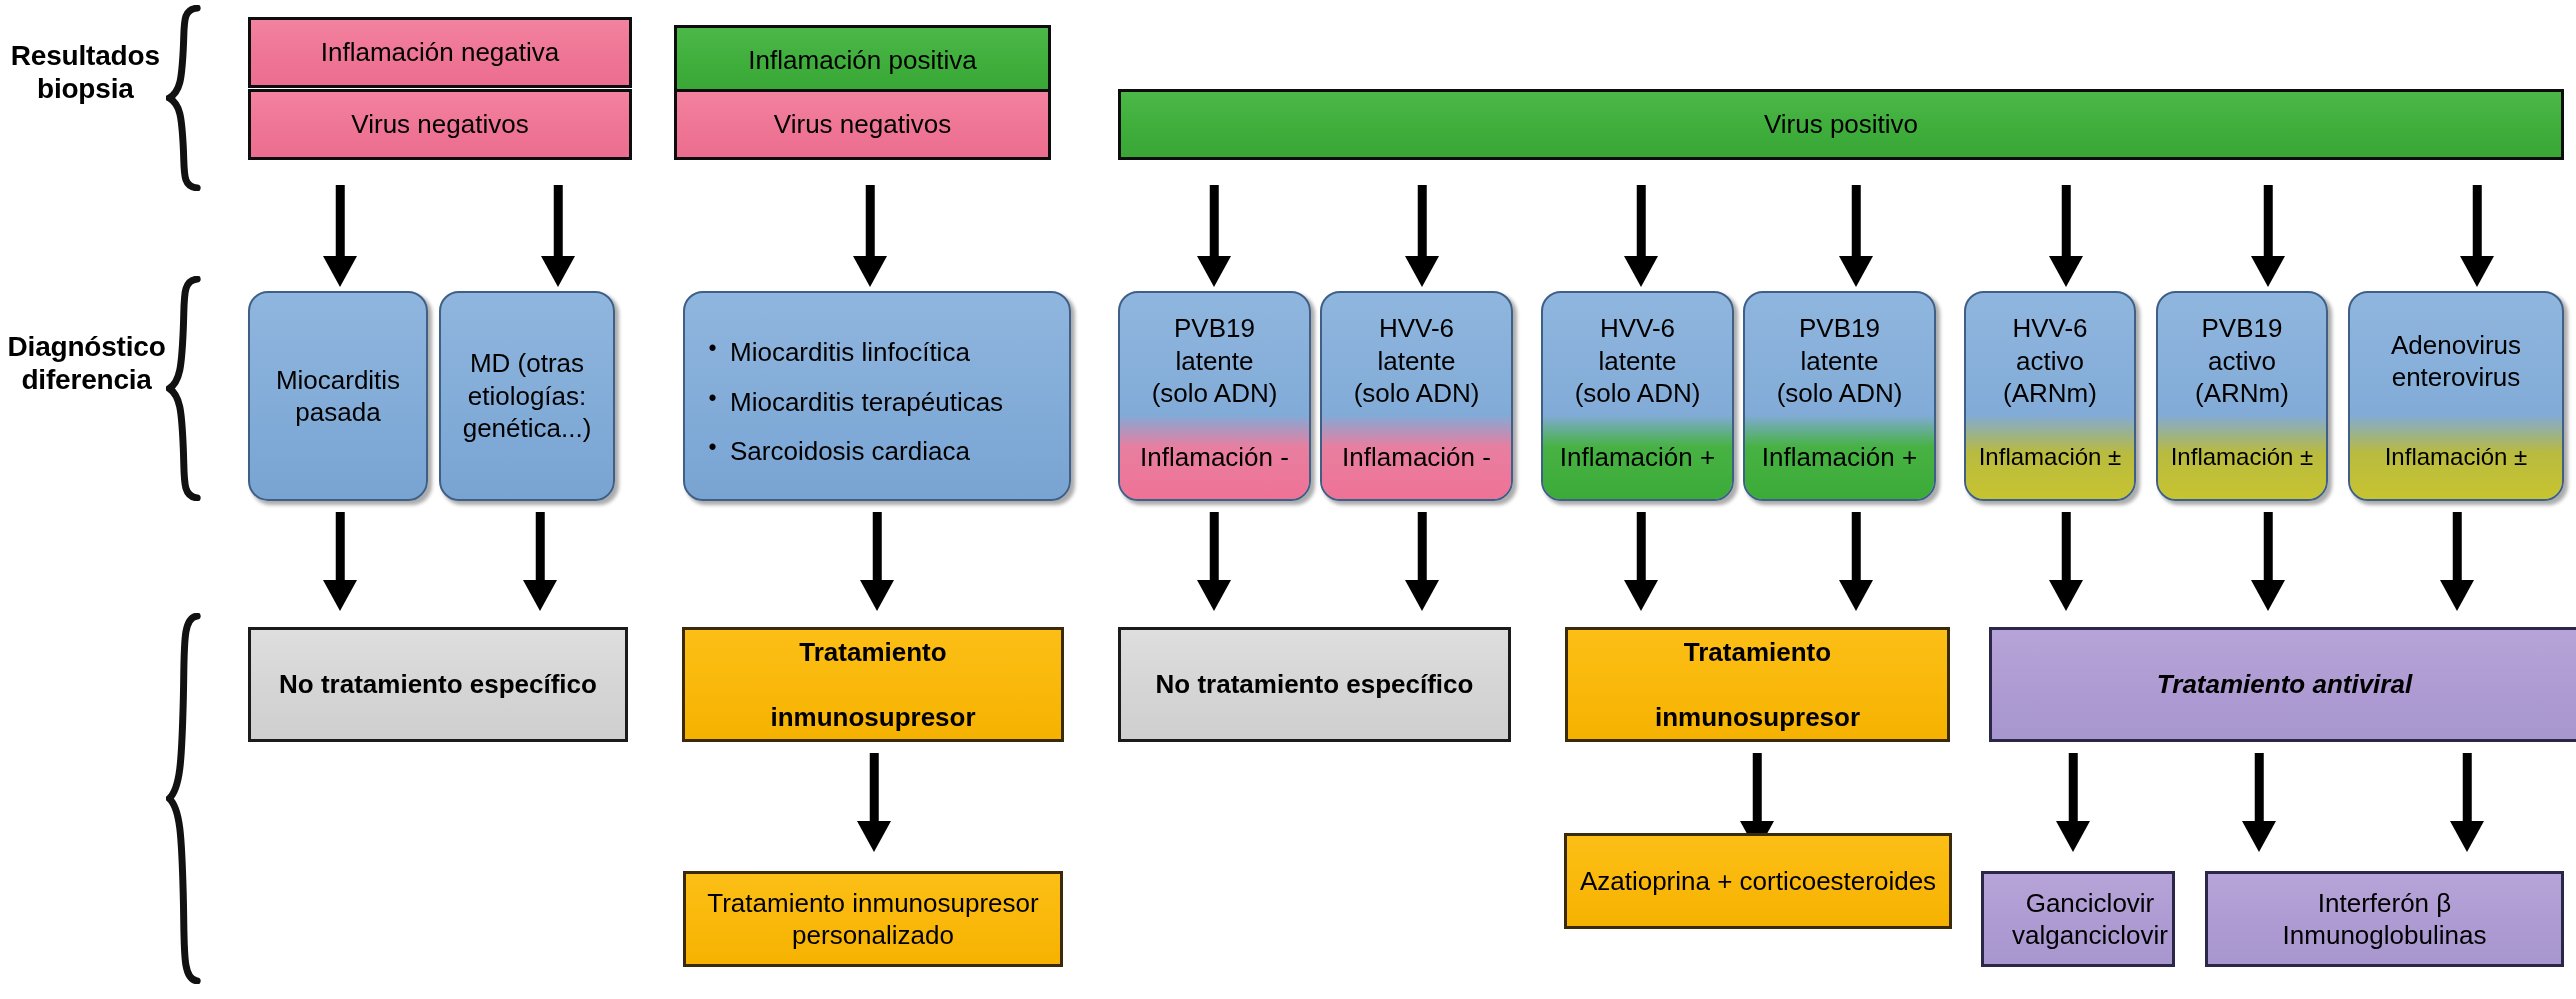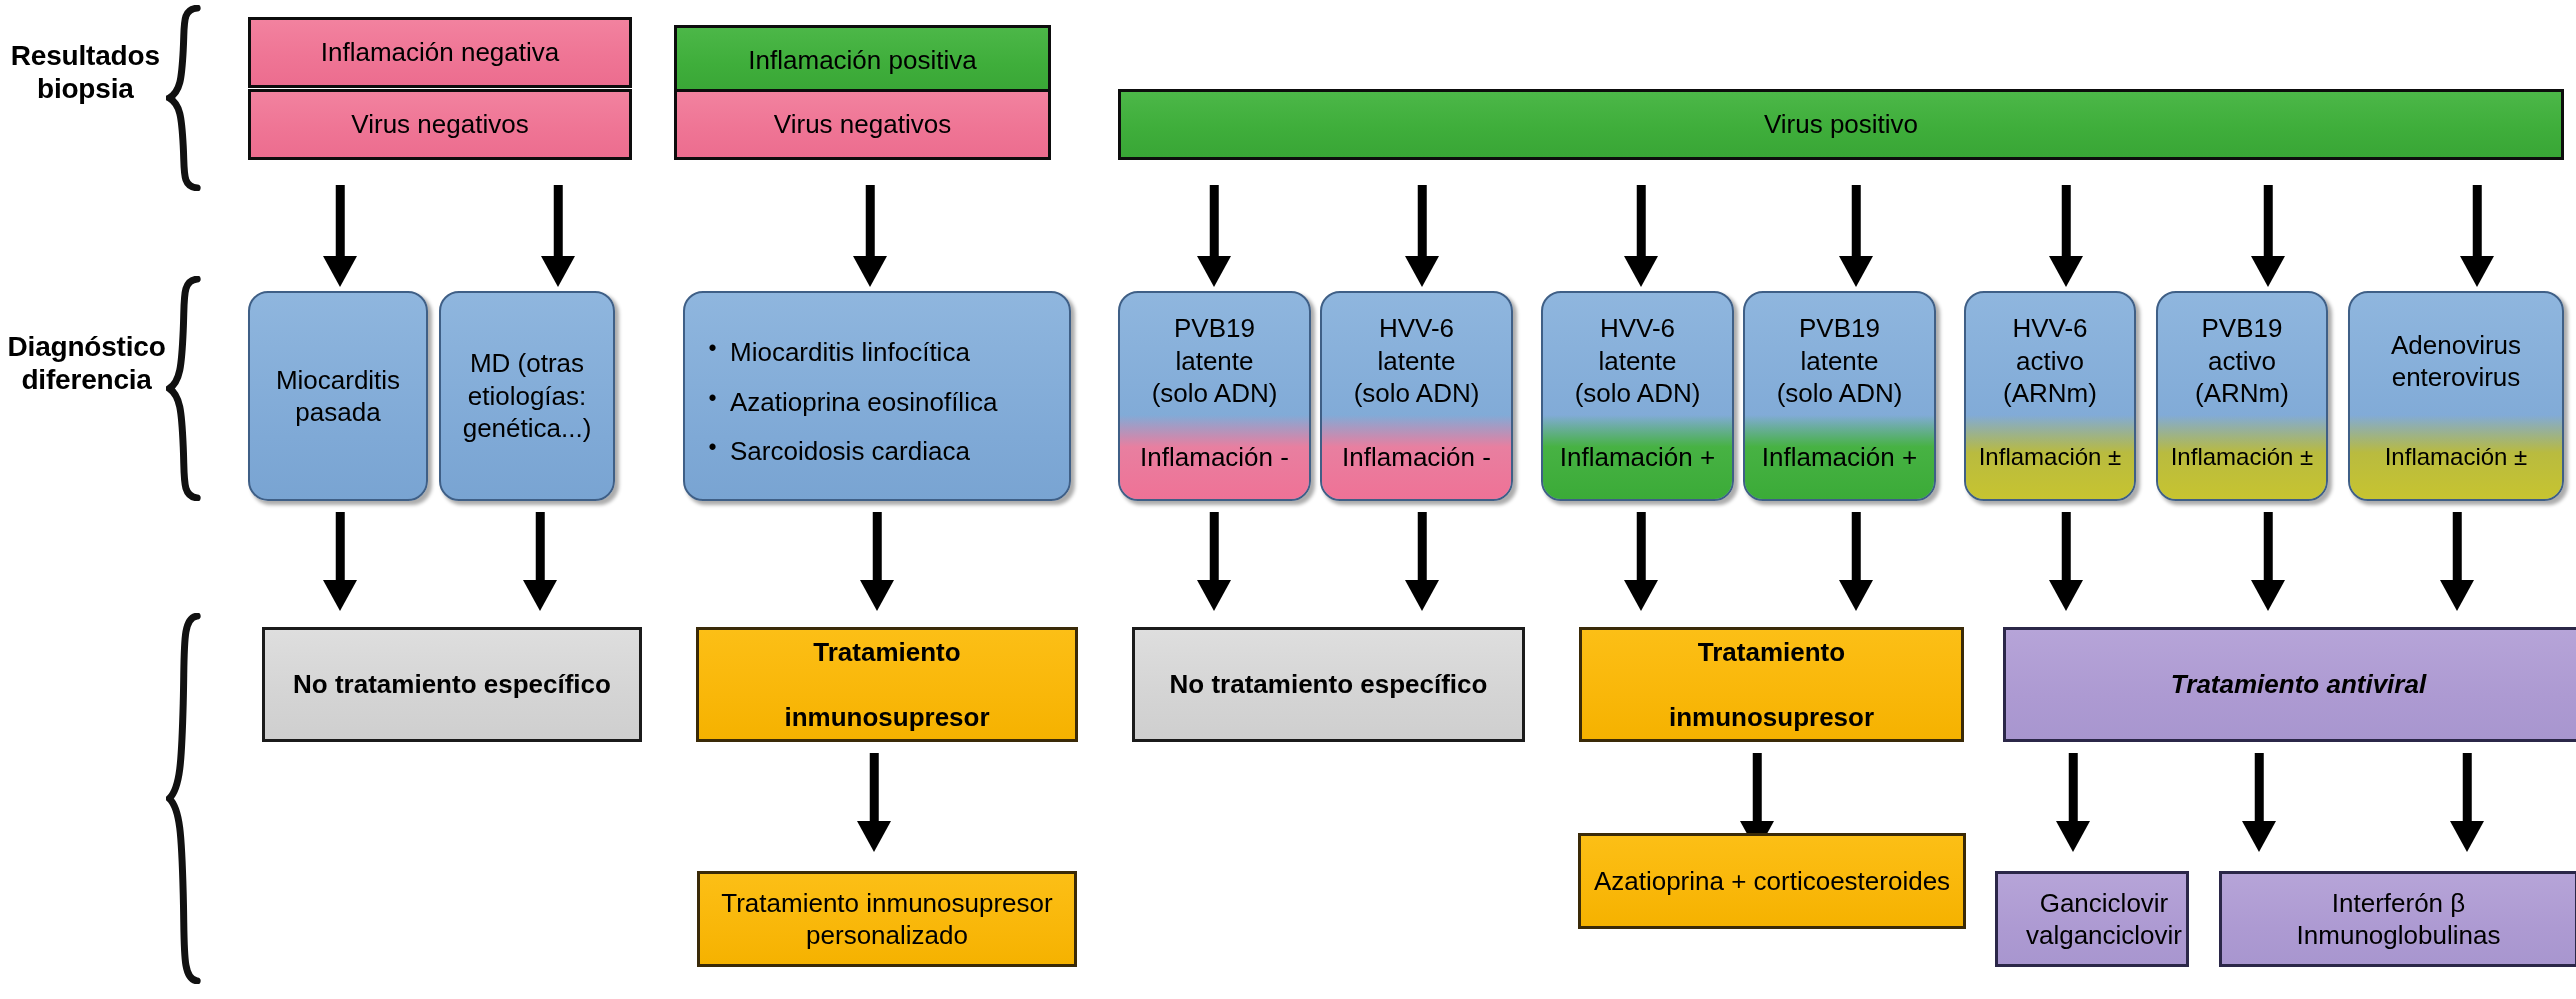--- a/index.html
+++ b/index.html
@@ -112,21 +112,20 @@
     left: 1.6px;
     top: -1.6px;
     font-size: 23px;
   }
 
   
   .tx {
     border: 3.1px solid #1b1b1b;
     font-size: 26px;
     white-space: pre-line;
-    margin-left: 14px;
   }
   .tx.bold { font-weight: bold; }
   .grey   { background: linear-gradient(180deg,#dedede 0%, #d4d4d4 60%, #cfcfcf 100%); }
   .amber  { background: linear-gradient(180deg,#fcbf16 0%, #f9b709 60%, #f5b200 100%);
             border-color: #3a2a08; }
   .purple { background: linear-gradient(180deg,#b6a4d8 0%, #ad9ad2 60%, #a896cf 100%);
             border-color: #2b2748; }
 
   
   .arrow {
@@ -238,21 +237,21 @@
 
   <div class="box diag" style="left:439px; top:291px; width:176px; height:210px;justify-content:center;">
     <div class="top-part">MD (otras
 etiologías:
 genética...)</div>
   </div>
 
   <div class="box diag" style="left:683px; top:291px; width:388px; height:210px;">
     <ul class="diag-list">
       <li>Miocarditis linfocítica</li>
-      <li>Azatioprina eosinofílica</li>
+      <li>Miocarditis terapéuticas</li>
       <li>Sarcoidosis cardiaca</li>
     </ul>
   </div>
 
   <div class="box diag" style="left:1118px; top:291px; width:193px; height:210px;">
     <div class="top-part" style="padding-top:14px;">PVB19
 latente
 (solo ADN)</div>
     <div class="bot-part inf-neg" style="height:84px;">Inflamación -</div>
   </div>

